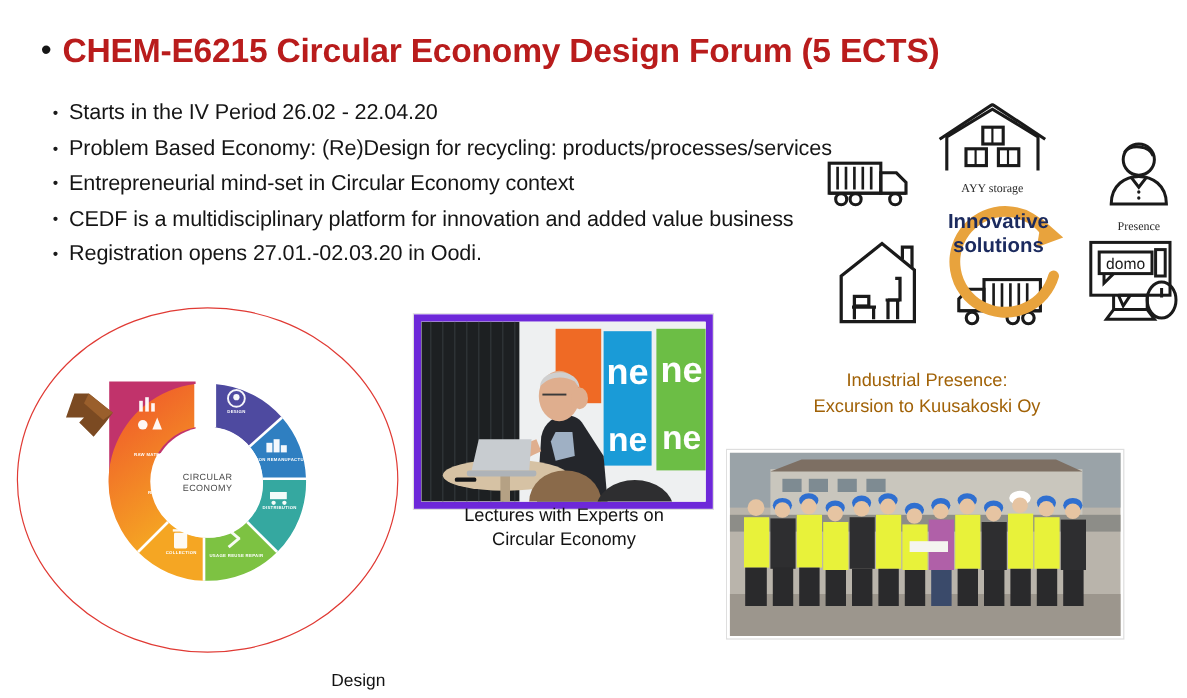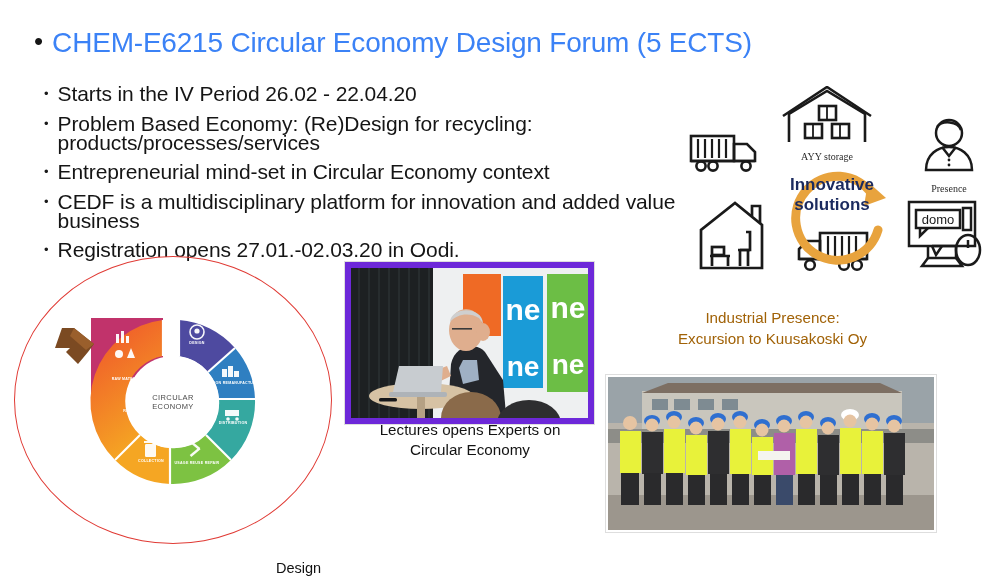--- a/index.html
+++ b/index.html
@@ -2,27 +2,27 @@
 <html><head>
 <meta charset="utf-8">
 <style>
   html,body{margin:0;padding:0;background:#fff;}
   body{width:989px;height:582px;position:relative;overflow:hidden;
        font-family:"Liberation Sans","DejaVu Sans",sans-serif;color:#161616;}
 
   
   .title-row{position:absolute;left:34px;top:28px;display:flex;align-items:flex-start;}
   .title-bullet{font-size:26px;line-height:1;margin-right:9px;color:#161616;}
-  .title-text{font-size:28px;line-height:1.05;letter-spacing:-0.2px;color:#3b82f6;}
+  .title-text{font-size:28px;line-height:1.05;letter-spacing:-0.2px;color:#b91c1c;font-weight:bold;}
 
   
   .bullets{position:absolute;left:44px;top:84px;width:700px;}
   .bullet{display:flex;align-items:flex-start;margin-bottom:10.5px;}
   .bullet .dot{font-size:13px;line-height:19px;margin-right:9px;color:#1a1a1a;}
-  .bullet .txt{font-size:21px;line-height:19px;color:#151515;letter-spacing:-0.1px;}
+  .bullet .txt{font-size:18px;line-height:19px;color:#151515;letter-spacing:-0.1px;}
 
   
   .ce-wrap{position:absolute;left:8px;top:252px;width:330px;height:296px;}
   .ce-ellipse{position:absolute;left:6px;top:4px;width:318px;height:288px;
               border:1.6px solid #e03a34;border-radius:50%;box-sizing:border-box;}
   .ce-svg{position:absolute;left:0;top:0;}
   .lbl{position:absolute;font-size:14.5px;color:#121212;}
   .lbl-design{left:268px;top:308px;}
   .seg-cap{font-size:3.6px;fill:#fff;font-weight:bold;letter-spacing:.25px;}
 
@@ -222,21 +222,21 @@
     <path d="M 42,124 L 48,98 L 92,98 L 90,124 Z" fill="#c8ccd0"></path>
     <rect x="38" y="124" width="58" height="5" rx="2" fill="#aeb3b8"></rect>
     <rect x="28" y="130" width="18" height="3.5" rx="1.6" fill="#15171a"></rect>
 
     <ellipse cx="120" cy="150" rx="30" ry="26" fill="#8a6a4a"></ellipse>
     <ellipse cx="178" cy="156" rx="32" ry="24" fill="#2e2e30"></ellipse>
     <rect x="0" y="150" width="245" height="8" fill="#141618"></rect>
   </svg>
 </div>
 <div class="cap-lecture">
-  <div>Lectures opens Experts on</div>
+  <div>Lectures with Experts on</div>
   <div>Circular Economy</div>
 </div>
 
 <div class="cap-industrial">
   <div>Industrial Presence:</div>
   <div>Excursion to Kuusakoski Oy</div>
 </div>
 
 <div class="photo-group">
   <svg width="326" height="153" viewBox="0 0 326 153">

